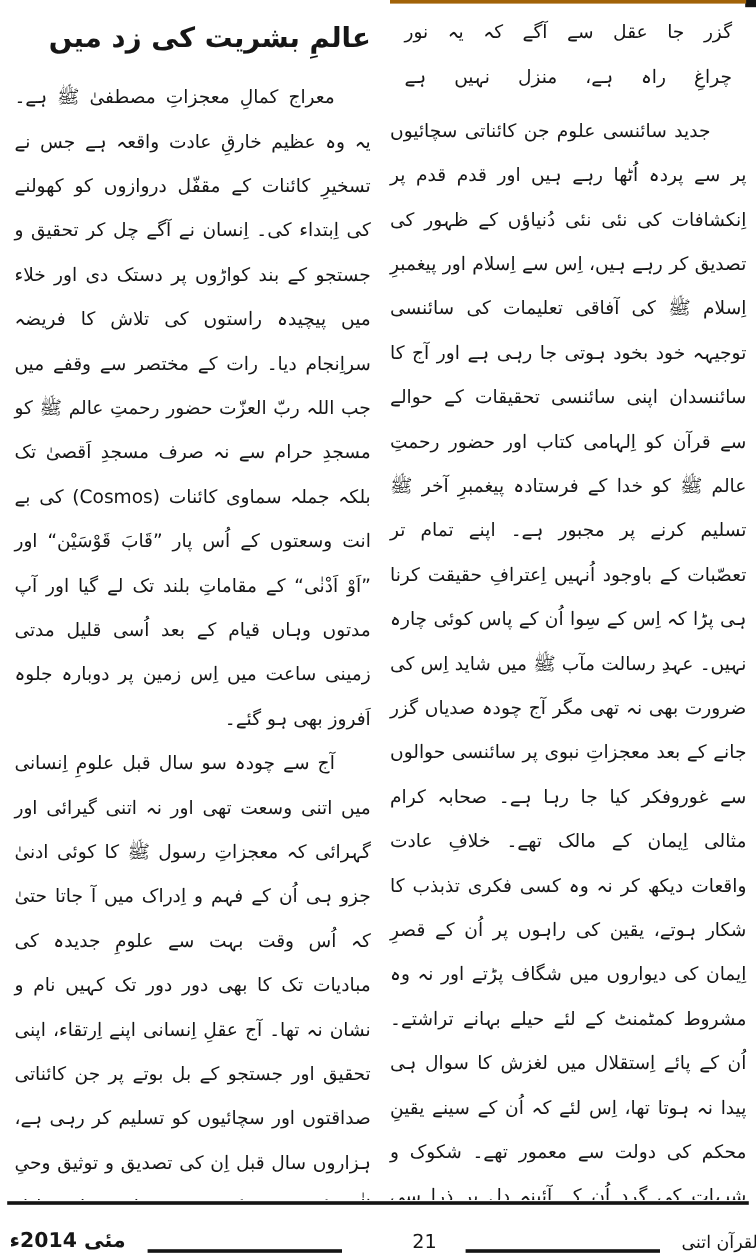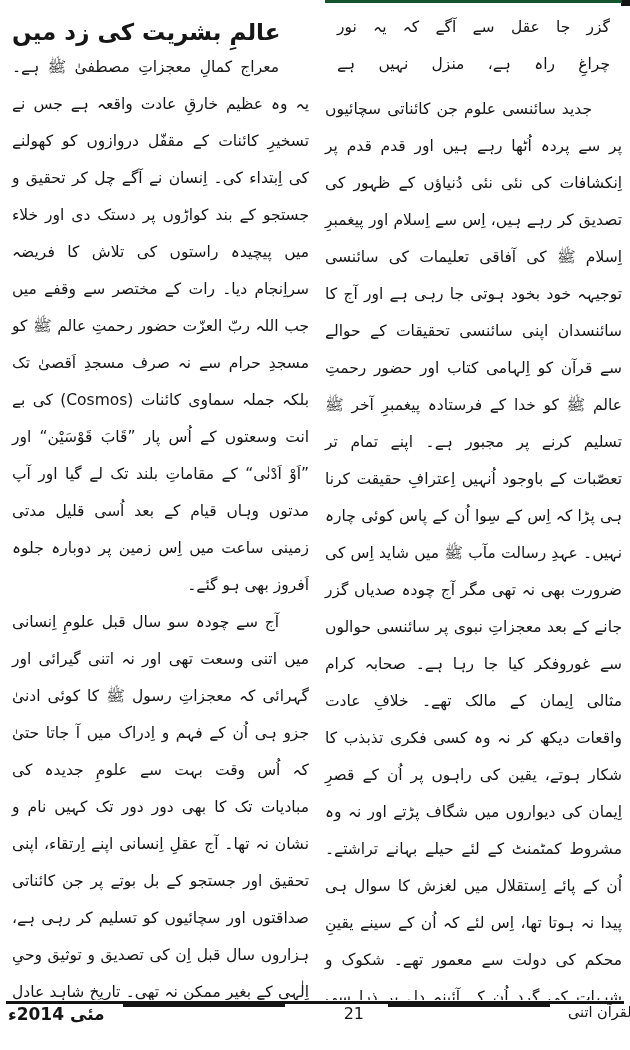--- a/index.html
+++ b/index.html
@@ -13,43 +13,43 @@
   
   .columns{
     position:absolute;top:0;left:8px;right:8px;height:1000px;
     display:flex;gap:16px;direction:rtl;overflow:hidden;
   }
   .col{
     flex:0 0 297px;width:297px;
     font-size:15.5px;line-height:37px;
     text-align:justify;
   }
-  .col-right{border-top:3px solid #14532d;}
+  .col-right{border-top:3px solid #a16207;}
   .corner-mark{position:absolute;top:0;right:0;width:9px;height:6px;background:#141414;}
 
   .col p{margin:0;text-indent:30px;}
   .col p.no-indent{text-indent:0;}
 
   .heading{
     font-size:23px;font-weight:bold;line-height:34px;
-    text-align:left;margin:15px 0 0 0;text-indent:0;
+    text-align:right;margin:15px 0 14px 0;text-indent:0;
   }
 
   .verse{margin:6px 0 8px 0;}
   .verse-line{
     text-indent:0;padding:0 12px;
     text-align:justify;text-align-last:justify;
     -moz-text-align-last:justify;
   }
 
   
   .footer{position:absolute;left:6px;right:6px;bottom:6px;}
   .footer-rule{height:3px;background:#141414;}
   .footer-row{
-    direction:ltr;display:flex;align-items:flex-start;justify-content:space-between;
+    direction:ltr;display:flex;align-items:flex-end;justify-content:space-between;
     height:40px;padding:0 2px;gap:18px;
   }
   .footer-date{direction:rtl;font-weight:bold;font-size:17px;white-space:nowrap;}
   .footer-bar{height:3px;background:#141414;flex:0 0 162px;}
   .footer-page{font-size:16px;padding:0 6px;margin-left:35px;}
   .footer-mag{direction:rtl;font-size:14.5px;white-space:nowrap;}
 </style>
 </head>
 <body>
 

